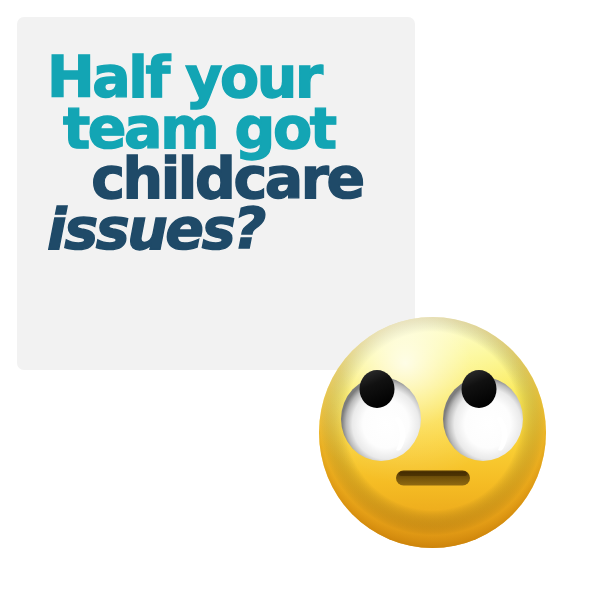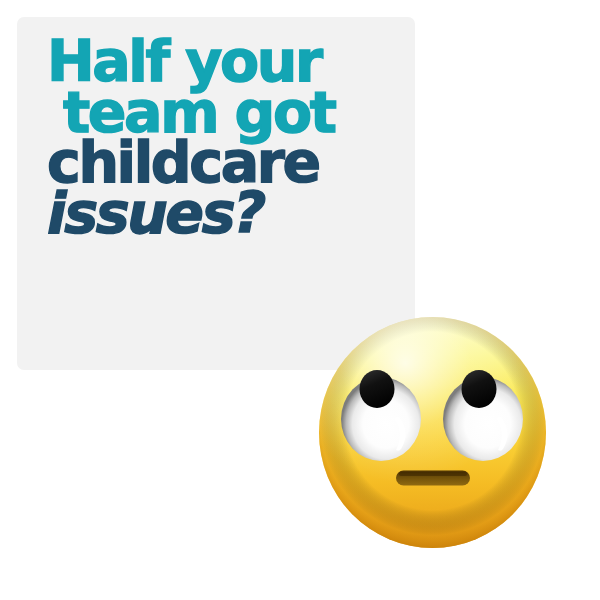--- a/index.html
+++ b/index.html
@@ -28,21 +28,21 @@
     width: 398px;
     height: 353px;
     background: #f2f2f2;
     border-radius: 7px;
   }
 
   
   #headline {
     position: absolute;
     left: 47px;
-    top: 34px;
+    top: 50px;
     width: 360px;
     margin: 0;
     padding: 0;
     font-family: "DejaVu Sans", sans-serif;
     font-weight: bold;
     font-size: 57px;
     line-height: 0.97;
     letter-spacing: -2.4px;
     -webkit-text-stroke: 1.4px currentColor;
     white-space: nowrap;
@@ -50,21 +50,21 @@
   #headline .ln {
     display: block;
     margin: 0;
     padding: 0;
   }
   #headline .ln-1,
   #headline .ln-2 { color: #13a5b4; }
   #headline .ln-3,
   #headline .ln-4 { color: #1f4a68; }
   #headline .ln-2 { margin-top: -4px; margin-left: 16px; }
-  #headline .ln-3 { margin-top: -6px; }
+  #headline .ln-3 { margin-top: -6px; text-align: center; }
   #headline .ln-4 { margin-top: -4px; font-style: italic; }
 
   
   #emoji {
     position: absolute;
     left: 319px;
     top: 317px;
     width: 227px;
     height: 231px;
   }

